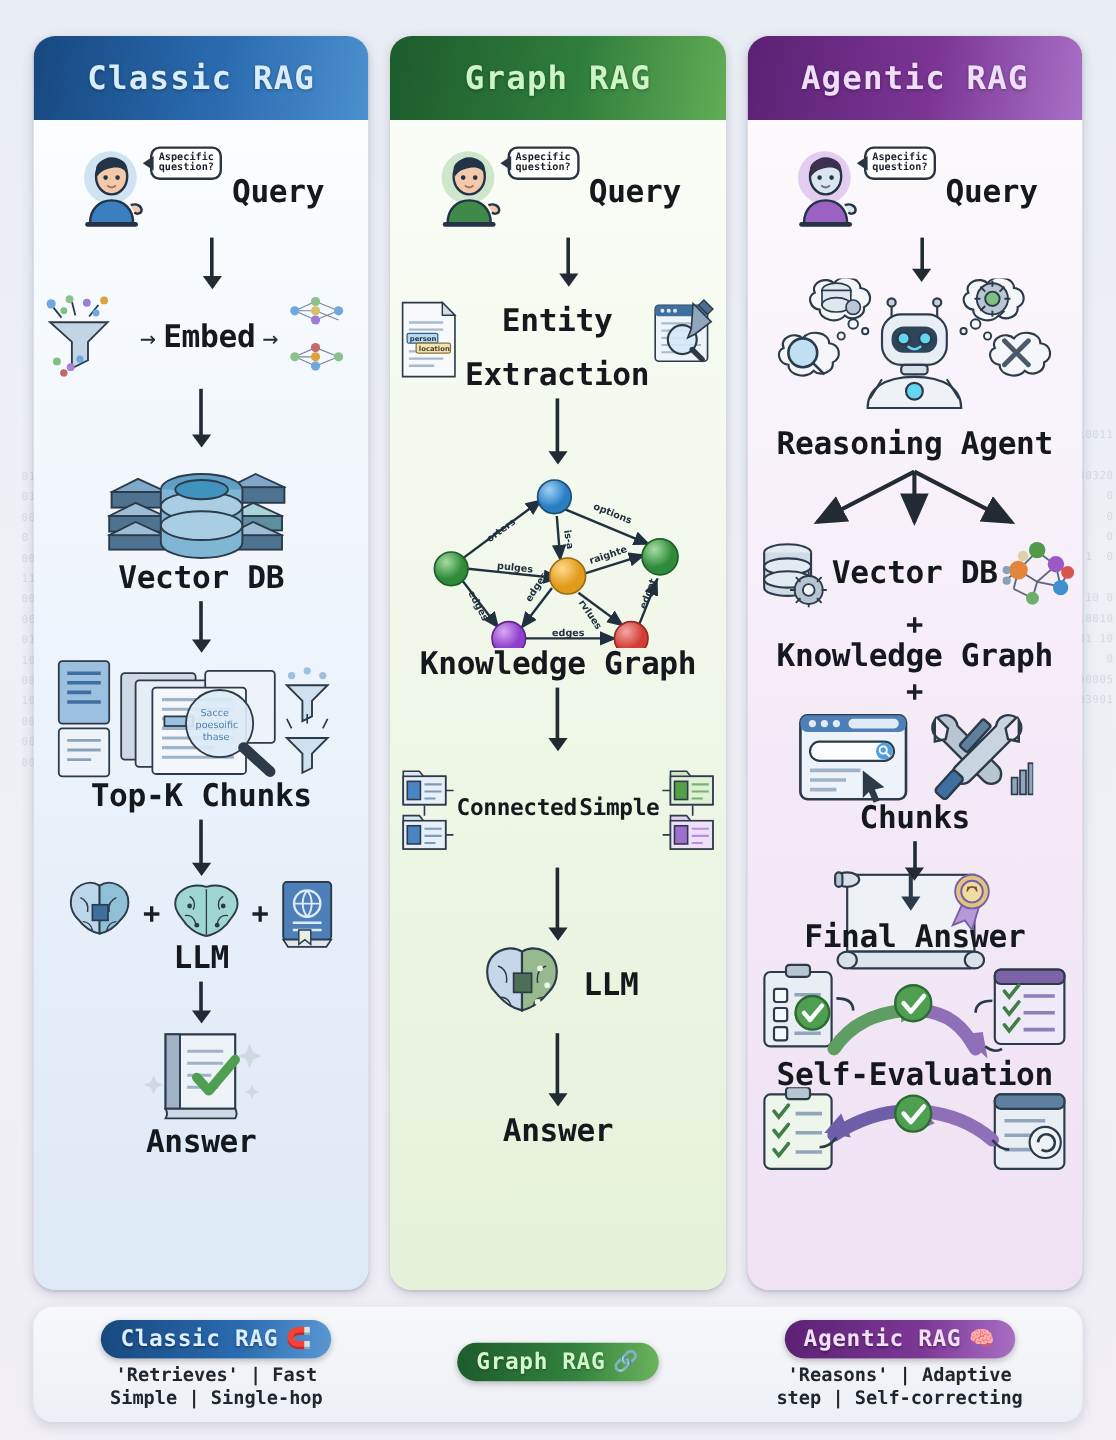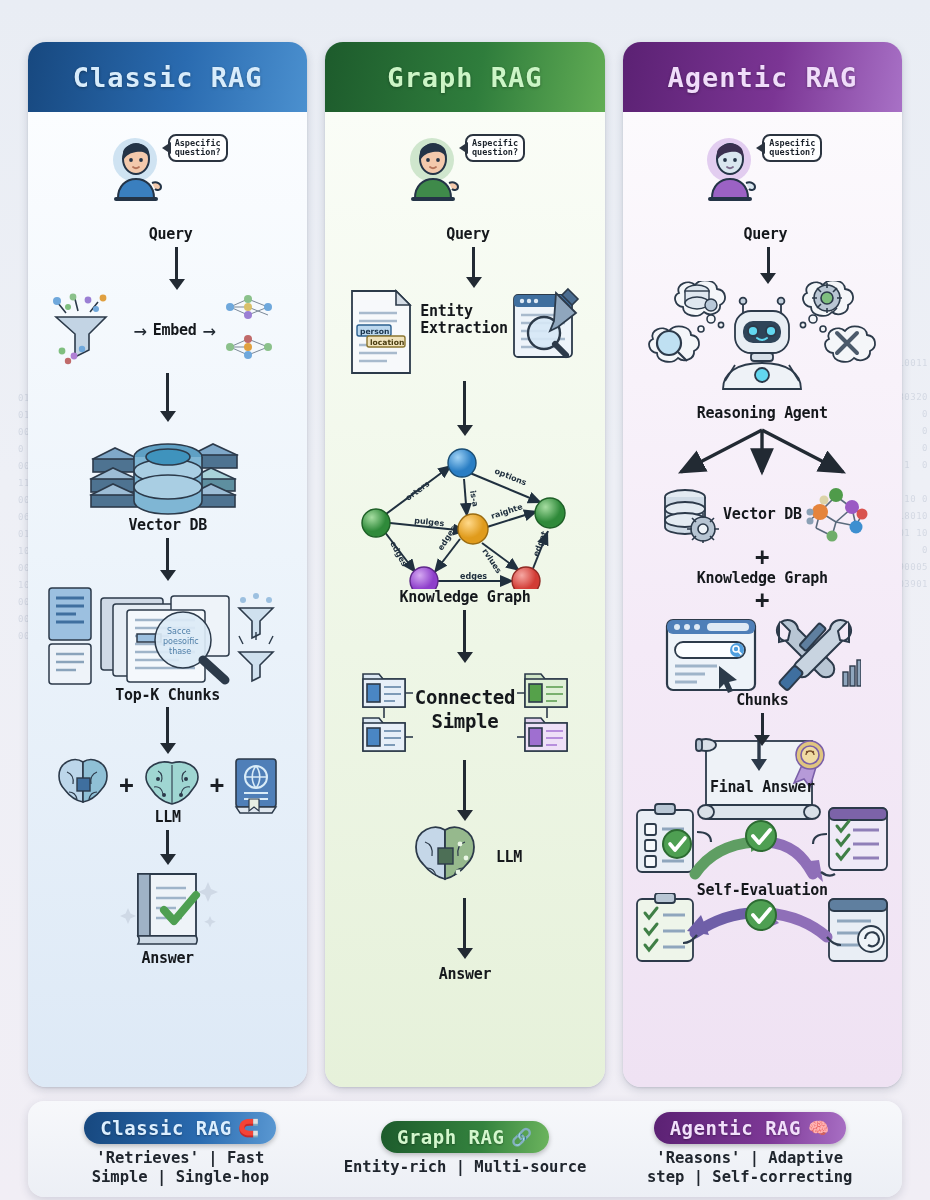--- a/index.html
+++ b/index.html
@@ -22,21 +22,21 @@
     font-family: "DejaVu Sans Mono", monospace;
     font-size: 9px; line-height: 17px; letter-spacing: .5px;
     color: #9aa6bb; opacity: .30;
     white-space: pre; overflow: hidden; user-select: none;
   }
   .binary-col.left  { left: 16px;  text-align: left;  padding-left: 2px; padding-top: 390px; }
   .binary-col.right { right: 0; text-align: right; padding-right: 2px; padding-top: 355px; }
 
   .stage {
     position: absolute; inset: 0;
-    padding: 42px 28px 0 28px;
+    padding: 30px 28px 0 28px;
   }
 
   .columns {
     display: flex; gap: 18px;
     height: 1045px;
   }
 
   .col {
     flex: 1 1 0;
     border-radius: 18px;
@@ -66,21 +66,21 @@
   .col.graph .col-body     { background: linear-gradient(180deg,#fafdf7 0%, #eef6e6 55%, #e6f1da 100%); }
 
   .col.agentic .col-header { background: linear-gradient(100deg,#5b2173 0%, #7b3594 55%, #a871c6 100%); color:#f0ddfa; }
   .col.agentic .col-body   { background: linear-gradient(180deg,#fcfafd 0%, #f4eaf7 55%, #efe2f3 100%); }
 
   
   .flow { display:flex; flex-direction:column; align-items:center; height:100%; }
 
   .step { display:flex; flex-direction:column; align-items:center; width:100%; }
   .step-label {
-    font-size: 15px; font-weight: 700; color:#15181c;
+    font-size: 26px; font-weight: 700; color:#15181c;
     text-align:center; line-height: 1.12; letter-spacing: -.3px;
     white-space: nowrap;
   }
   .step-label.small { font-size: 19px; }
 
   .arrow {
     width: 3px; background: #222a33;
     position: relative; margin: 4px 0 4px 0;
   }
   .arrow::after {
@@ -103,21 +103,21 @@
     padding:3px 5px; font-size:8.5px; font-weight:700; line-height:1.05;
     color:#1b222b; text-align:left; position:relative; white-space:nowrap;
   }
   .bubble::after{
     content:""; position:absolute; left:-8px; bottom:6px;
     border-top:6px solid transparent; border-bottom:6px solid transparent;
     border-right:9px solid #2b3440;
   }
 
   
-  .query-row { display:flex; align-items:center; justify-content:center; gap:2px; width:100%; margin-top:2px;flex-direction:column;}
+  .query-row { display:flex; align-items:center; justify-content:center; gap:2px; width:100%; margin-top:2px;}
 
   
   .legend {
     margin-top: 14px;
     background: linear-gradient(180deg,#f7f8fb 0%, #eceff5 100%);
     border-radius: 16px;
     box-shadow: 0 3px 10px rgba(40,50,80,.16);
     height: 96px;
     display:flex; align-items:center;
     padding: 8px 10px;
@@ -409,21 +409,21 @@
               <path d="M6 4h44l14 14v68H6z" fill="#f7f9fb" stroke="#2c3a4a" stroke-width="1.8"></path>
               <path d="M50 4v14h14z" fill="#d5dde6" stroke="#2c3a4a" stroke-width="1.6"></path>
               <g stroke="#a8bacd" stroke-width="2.6">
                   <path d="M13 26h38M13 34h38M13 58h38M13 66h38M13 74h28"></path>
                 </g>
               <rect x="11" y="38" width="34" height="11" rx="2" fill="#bcd8ef" stroke="#2b5f8e" stroke-width="1.4"></rect>
               <text x="14" y="46.6" font-family="DejaVu Sans, sans-serif" font-size="7.6" font-weight="bold" fill="#19344d">person</text>
               <rect x="21" y="49" width="38" height="11" rx="2" fill="#f0e3bc" stroke="#8a7530" stroke-width="1.4"></rect>
               <text x="24" y="57.6" font-family="DejaVu Sans, sans-serif" font-size="7.6" font-weight="bold" fill="#4a3d12">location</text>
             </svg>
-            <div style="display:flex;flex-direction:column;align-items:flex-start;margin:16px -4px 0 -4px;">
+            <div style="display:flex;flex-direction:column;align-items:center;margin:16px -4px 0 -4px;gap:16px;">
               <span class="step-label">Entity</span>
               <span class="step-label">Extraction</span>
             </div>
             <svg width="74" height="84" viewBox="0 0 74 84" class="ico">
               <rect x="4" y="8" width="58" height="62" rx="4" fill="#eef4fa" stroke="#2c3a4a" stroke-width="1.8"></rect>
               <rect x="4" y="8" width="58" height="12" rx="4" fill="#3f6f9f"></rect>
               <circle cx="12" cy="14" r="2.2" fill="#dfeaf5"></circle>
                 <circle cx="19" cy="14" r="2.2" fill="#dfeaf5"></circle>
                 <circle cx="26" cy="14" r="2.2" fill="#dfeaf5"></circle>
               <g stroke="#a8bacd" stroke-width="2.4">
@@ -514,21 +514,21 @@
                 <rect x="6" y="59" width="42" height="28" fill="#e7eff8"></rect>
                 <rect x="10" y="64" width="13" height="18" fill="#4a86c4"></rect>
                 <g stroke="#7d9ab7" stroke-width="2">
                     <path d="M27 67h17M27 74h17M27 81h11"></path>
                   </g>
                 <path d="M27 44v10" fill="none"></path>
                 <path d="M48 29h10v26" fill="none"></path>
                 <path d="M48 73h8" fill="none"></path>
               </g>
             </svg>
-            <div style="display:flex;flex-direction:column;align-items:center;gap:2px;">
+            <div style="display:flex;flex-direction:row;align-items:center;gap:2px;">
               <span class="step-label small">Connected</span>
               <span class="step-label small">Simple</span>
             </div>
             <svg width="56" height="92" viewBox="0 0 56 92" class="ico">
               <g stroke="#2c3a4a" stroke-width="1.6">
                 <path d="M8 10h16l4 5h22v28H8z" fill="#cfe5c7"></path>
                 <rect x="8" y="15" width="42" height="28" fill="#dff0d6"></rect>
                 <rect x="12" y="20" width="13" height="18" fill="#55a14a"></rect>
                 <g stroke="#79b06e" stroke-width="2">
                     <path d="M29 23h17M29 30h17M29 37h11"></path>
@@ -855,21 +855,20 @@
         <div class="nw">Simple | Single-hop</div>
       </div>
     </div>
 
     <div class="legend-cell">
       <div class="pill graph">
         <span>Graph RAG</span>
         <span class="emj">🔗</span>
       </div>
       <div class="legend-lines">
-        <div class="nw">Entity-rich | Multi-source</div>
       </div>
     </div>
 
     <div class="legend-cell">
       <div class="pill agentic">
         <span>Agentic RAG</span>
         <span class="emj">🧠</span>
       </div>
       <div class="legend-lines">
         <div class="nw">'Reasons' | Adaptive</div>

